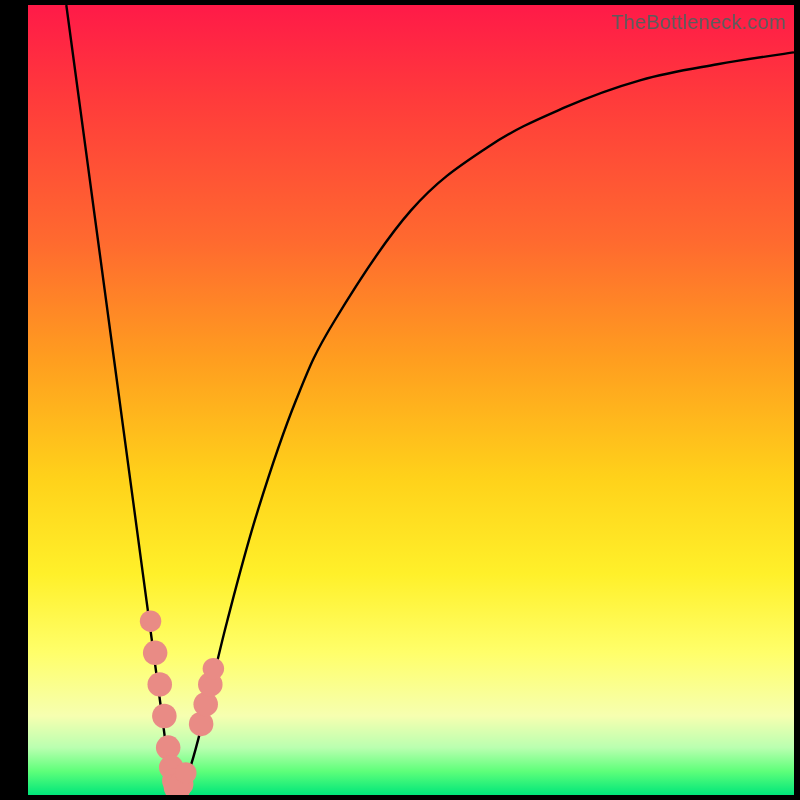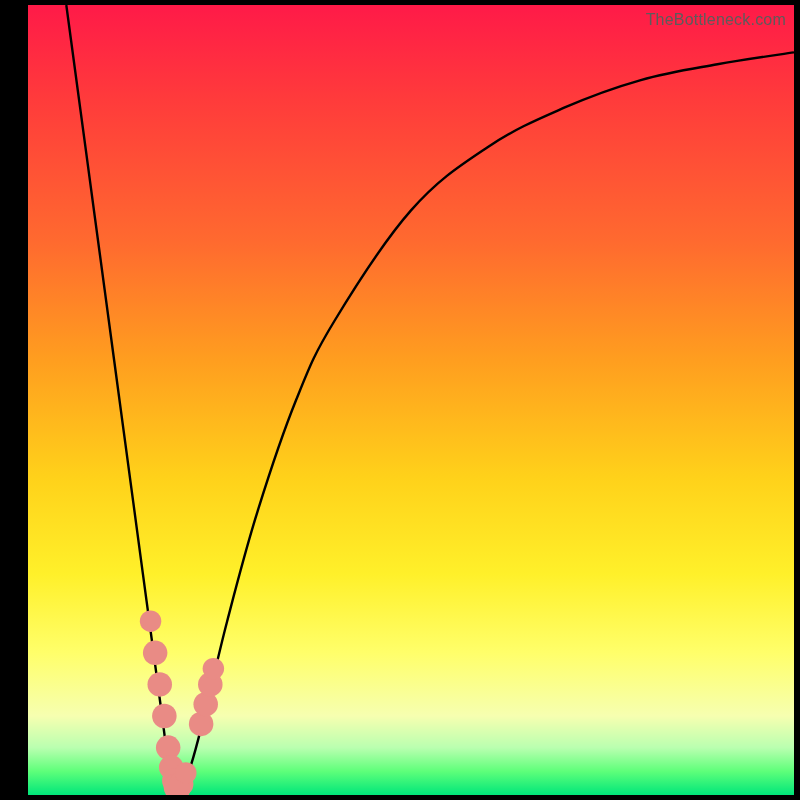--- a/index.html
+++ b/index.html
@@ -35,21 +35,21 @@
       #f6ffb0 90%,
       #baffb0 94%,
       #5eff7a 97%,
       #00e67a 100%
     );
   }
   .watermark {
     position: absolute;
     top: 6px;
     right: 8px;
-    font-size: 16px;
+    font-size: 20px;
     font-weight: 500;
     color: #5c5c5c;
     letter-spacing: 0.2px;
     user-select: none;
   }
   svg.curve {
     position: absolute;
     left: 0;
     top: 0;
     width: 766px;

